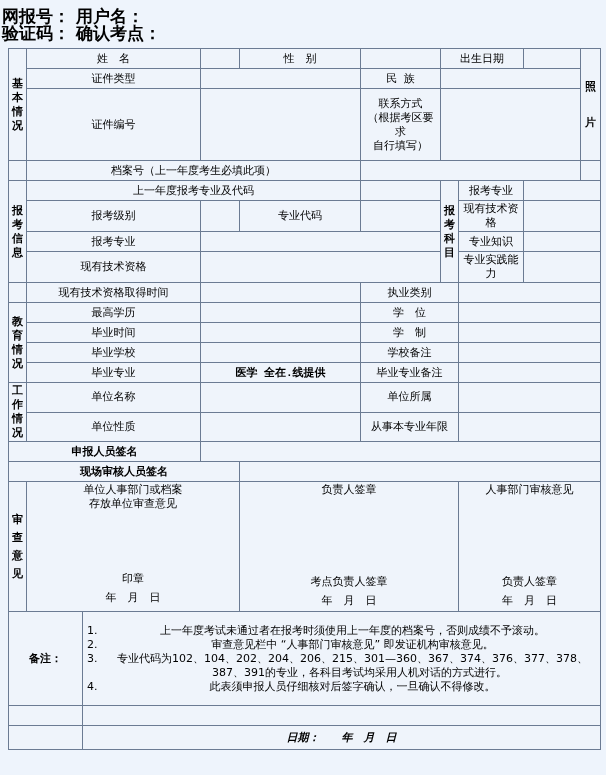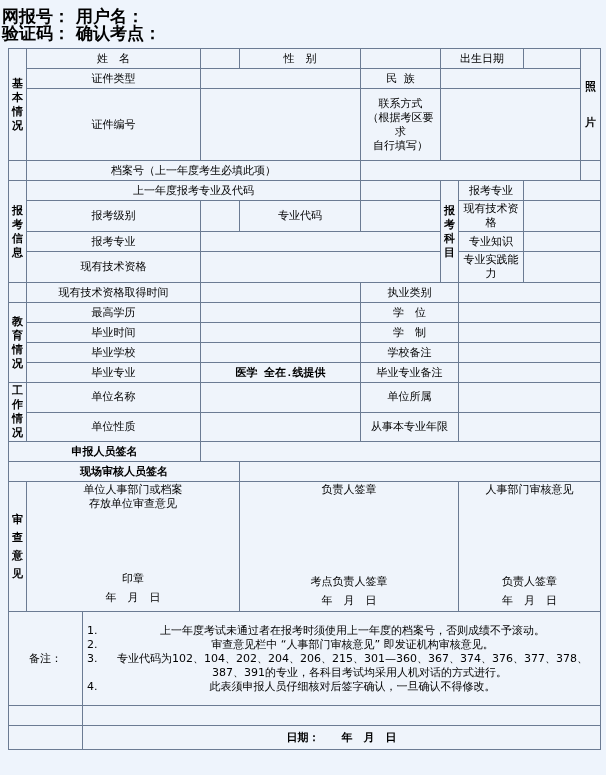--- a/index.html
+++ b/index.html
@@ -85,22 +85,22 @@
   .notecell li {
     position: relative;
     margin: 0;
     padding: 0;
     white-space: pre-wrap;
   }
   .notecell li .num {
     position: absolute;
     left: -20px;
   }
-  .remarklbl { font-weight: normal; vertical-align: top; padding-top: 5px; }
-  .datecell { text-align: left; padding-left: 14px; font-weight: bold; font-size: 12px; }
+  .remarklbl { font-weight: bold; vertical-align: top; padding-top: 5px; }
+  .datecell { text-align: left; padding-left: 14px; font-weight: bold; font-size: 12px; font-style: italic; }
   .photo { font-weight: bold; text-align: left; padding-left: 2px; }
   .photo .p1 { display:block; margin-bottom: 22px; }
   .bolder { font-weight: bold; }
   .sealline { line-height: 19px; text-align: center; }
 </style>
 </head>
 <body>
 
 <div class="page">
 

